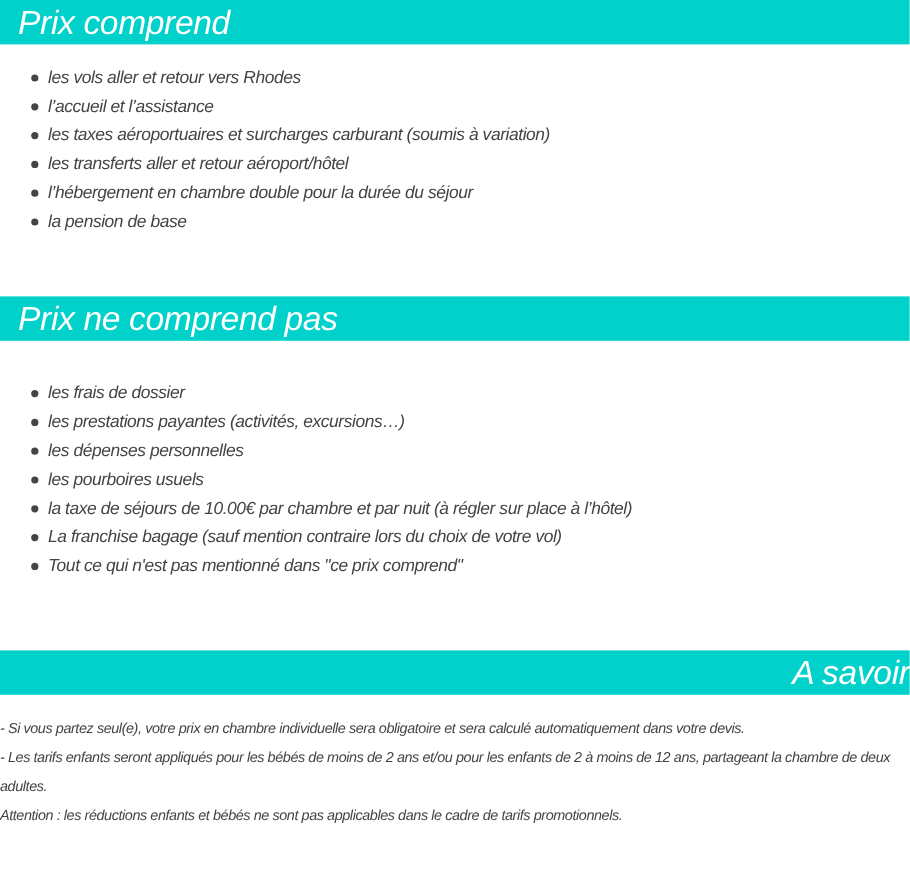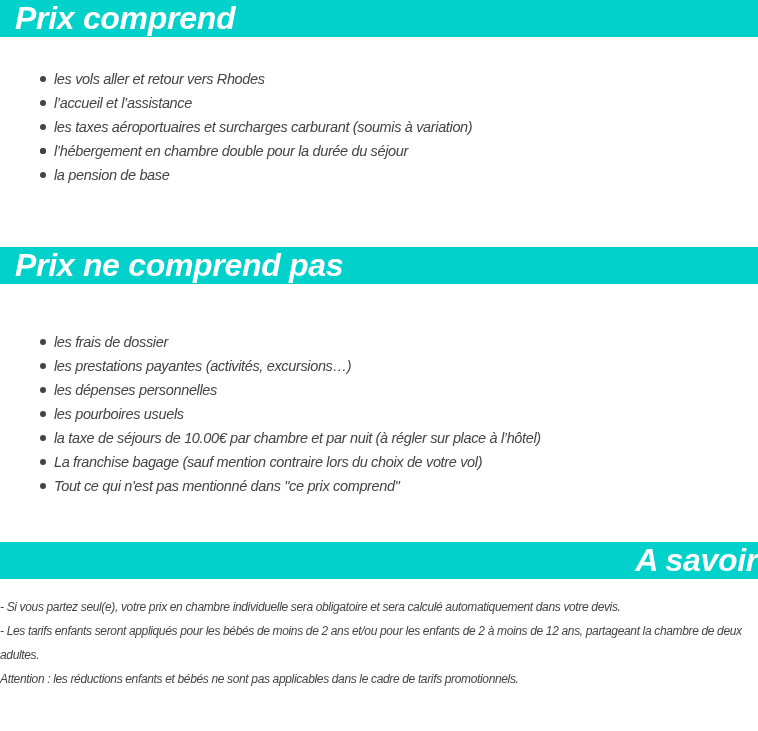--- a/index.html
+++ b/index.html
@@ -7,26 +7,26 @@
       width: 758px; height: 731px; overflow: hidden; position: relative;
       font-family: "Liberation Sans", "DejaVu Sans", sans-serif;
       color: #444444;
     }
     .band {
       position: absolute; left: 0; width: 758px; height: 37px;
       background: #00d1cb;
     }
     .band h2 {
       margin: 0; padding: 0 0 0 15px;
-      font-size: 32px; line-height: 37px;
-      font-style: italic; font-weight: bold; color: #ffffff;
+      font-size: 28px; line-height: 37px;
+      font-style: italic; font-weight: normal; color: #ffffff;
       letter-spacing: -0.3px;
     }
     ul.items {
-      position: absolute; left: 0; margin: 14px; padding: 0; list-style: none;
+      position: absolute; left: 0; margin: 0; padding: 0; list-style: none;
     }
     ul.items li {
       position: relative; padding-left: 40px;
       font-size: 14.5px; line-height: 24px; font-style: italic;
       letter-spacing: -0.35px; white-space: nowrap;
     }
     ul.items li .bullet {
       position: absolute; left: 26px; top: 9px;
       width: 6px; height: 6px; border-radius: 50%; background: #444444;
     }
@@ -40,21 +40,21 @@
 </head>
 <body>
 
 <div class="band" style="top:0;">
   <h2>Prix comprend</h2>
 </div>
 <ul class="items" style="top:53px;">
   <li><span class="bullet"></span><span>les vols aller et retour vers Rhodes</span></li>
   <li><span class="bullet"></span><span>l’accueil et l’assistance</span></li>
   <li><span class="bullet"></span><span>les taxes aéroportuaires et surcharges carburant (soumis à variation)</span></li>
-  <li><span class="bullet"></span></li>
+  <li><span class="bullet"></span><span>les transferts aller et retour aéroport/hôtel</span></li>
   <li><span class="bullet"></span><span>l’hébergement en chambre double pour la durée du séjour</span></li>
   <li><span class="bullet"></span><span>la pension de base</span></li>
 </ul>
 
 <div class="band" style="top:247px;">
   <h2>Prix ne comprend pas</h2>
 </div>
 <ul class="items" style="top:316px;">
   <li><span class="bullet"></span><span>les frais de dossier</span></li>
   <li><span class="bullet"></span><span>les prestations payantes (activités, excursions…)</span></li>

